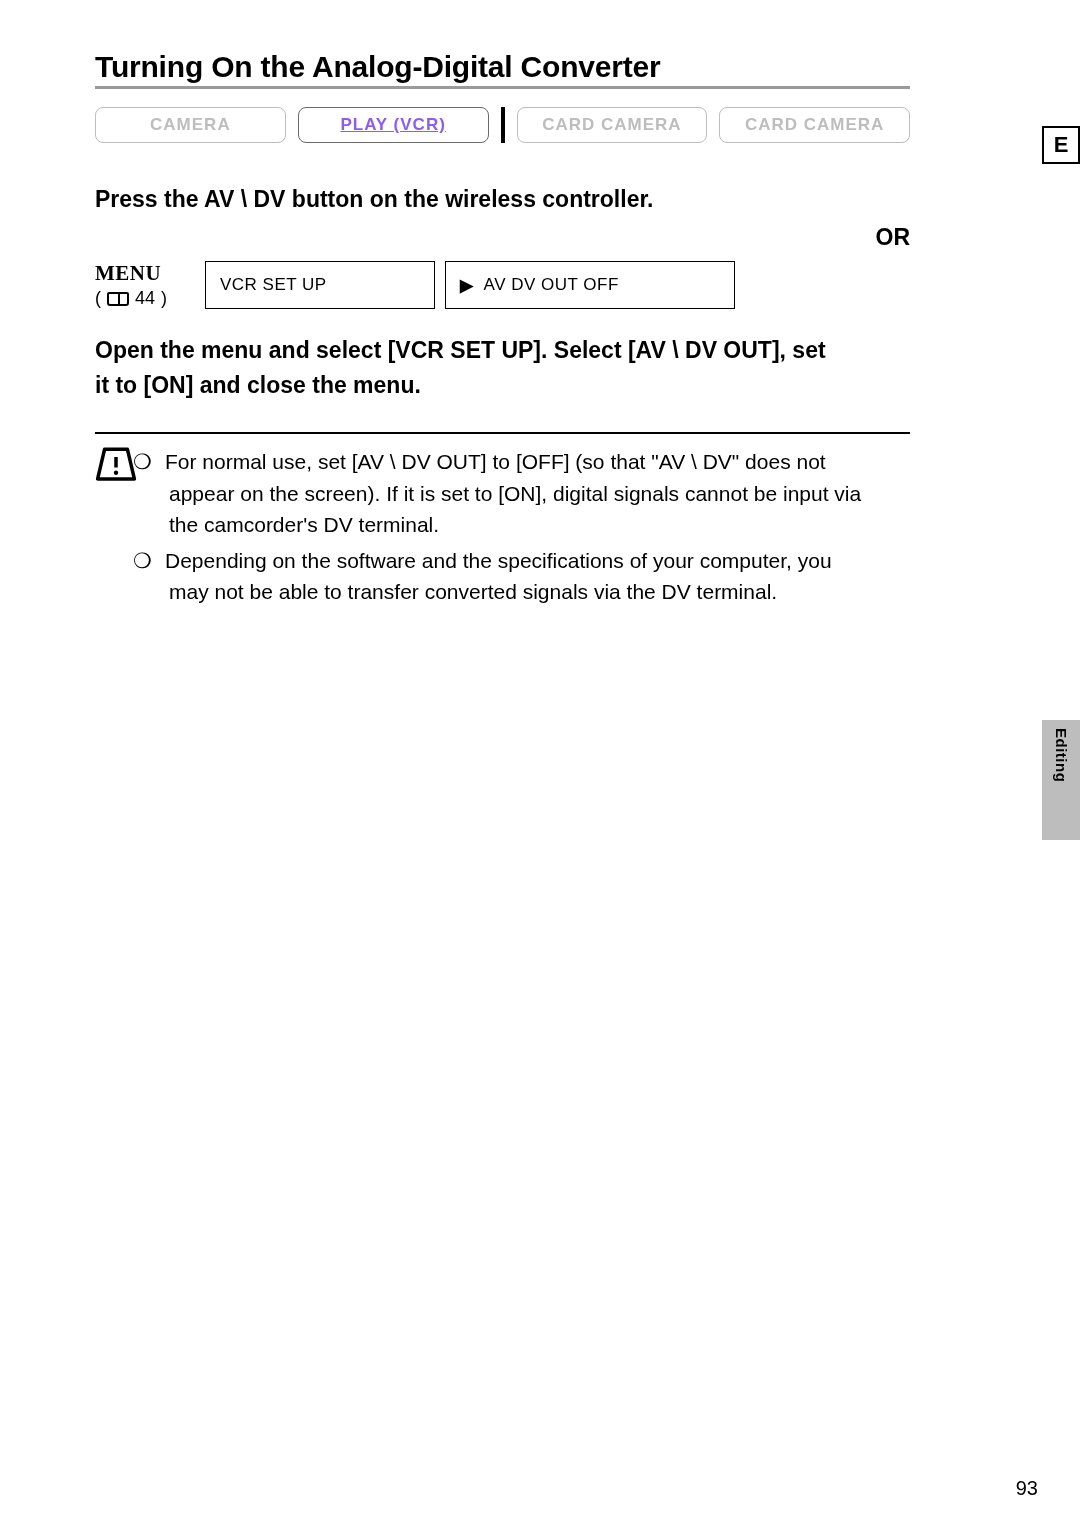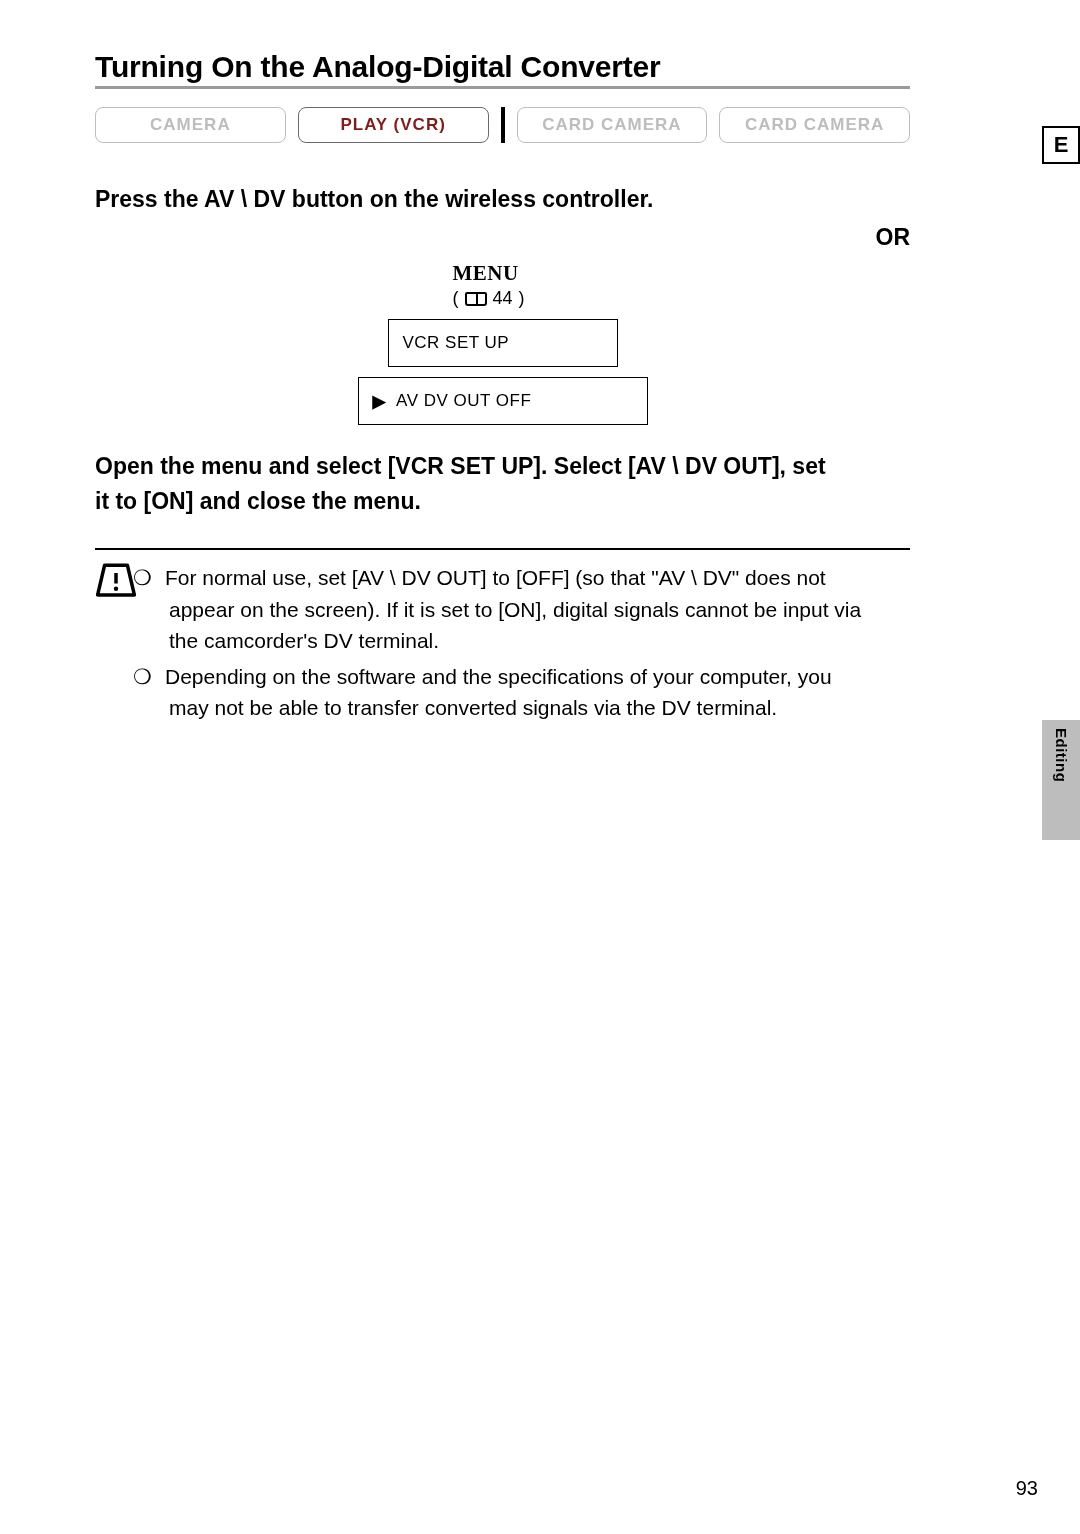--- a/index.html
+++ b/index.html
@@ -37,37 +37,36 @@
     height: 36px;
     flex: 1;
     display: flex;
     align-items: center;
     justify-content: center;
     font-weight: 700;
     font-size: 17px;
     letter-spacing: 1px;
   }
   .mode.dim { color: #bdbdbd; border-color: #bdbdbd; }
-  .mode.active { color: #7f1d1d; border-color: #6a6a6a; }
+  .mode.active { color: #8b5cf6; border-color: #6a6a6a; text-decoration: underline; }
   .divider-short {
     width: 4px; height: 36px; background: #000;
   }
   .step1 {
     margin-top: 40px;
     font-weight: 700;
     font-size: 23px;
     line-height: 1.45;
   }
   .or { font-weight: 700; font-size: 23px; margin-top: 8px; text-align: right; }
   .menu-row {
     display: flex;
     align-items: center;
     gap: 10px;
     margin-top: 10px;
-    flex-direction: column;
   }
   .menu-block { width: 100px; text-align: left; }
   .menu-label { font-weight: 900; font-size: 21px; font-family: Georgia, "Times New Roman", serif; letter-spacing: 0.5px;}
   .menu-ref { font-size: 18px; margin-top: 2px; display: flex; align-items: center; gap: 6px; }
   .book-icon {
     display: inline-block; width: 22px; height: 14px;
     border: 2px solid #000; border-radius: 2px 2px 3px 3px;
     position: relative;
   }
   .book-icon::after {

